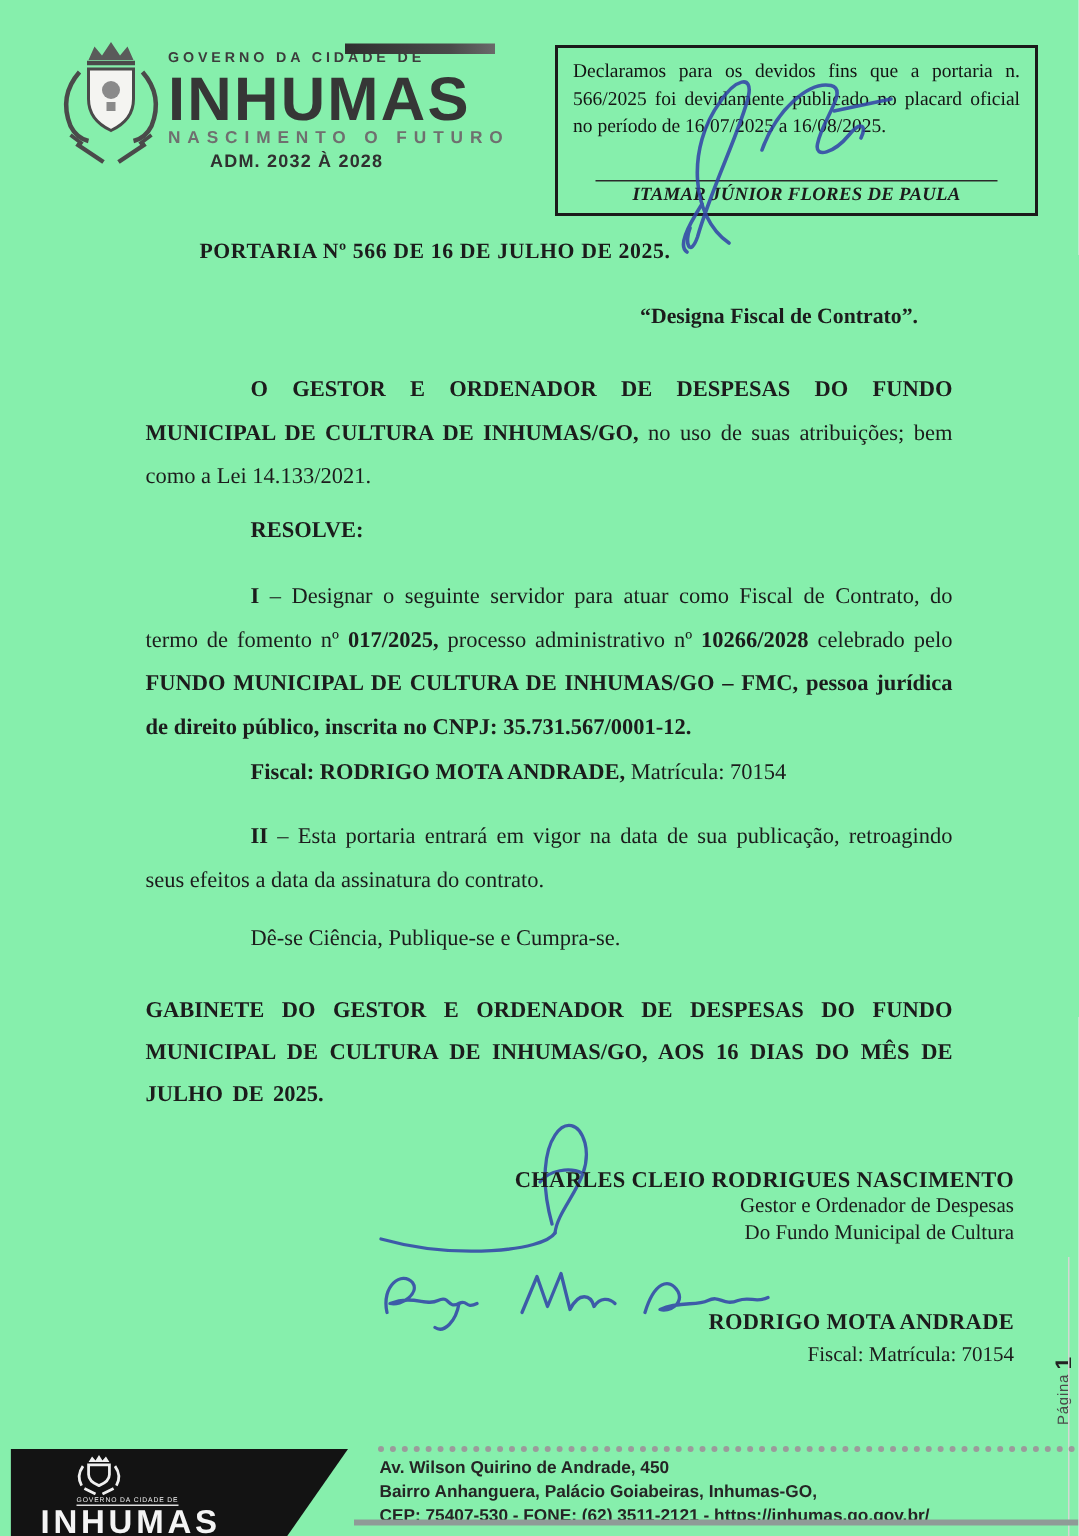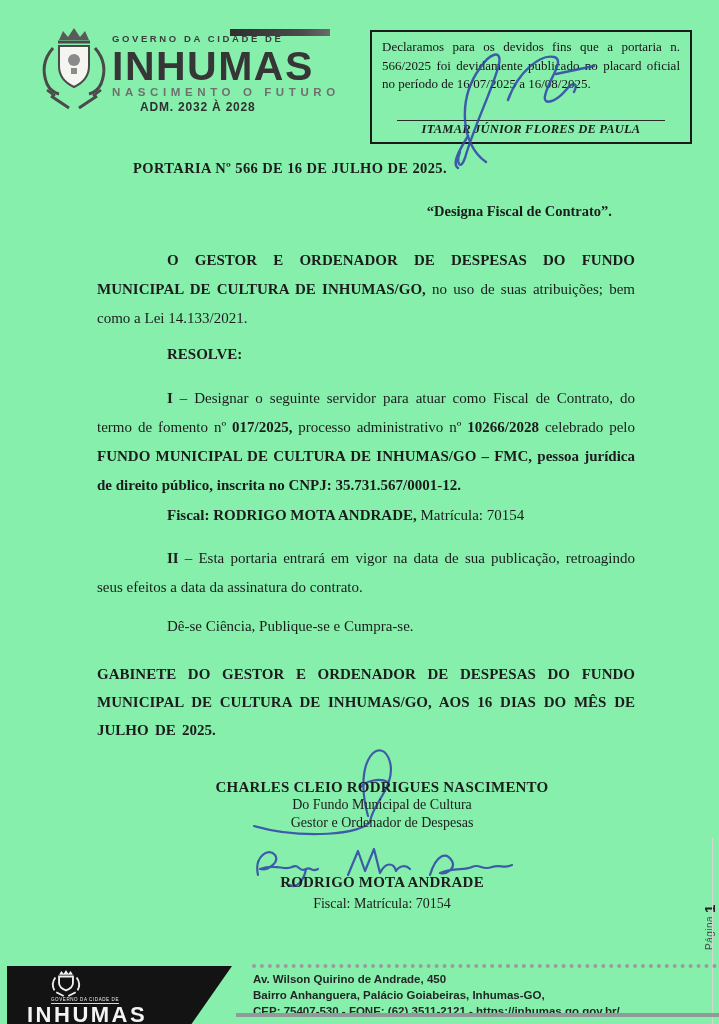--- a/index.html
+++ b/index.html
@@ -35,21 +35,21 @@
   
   .doc-title { left:0; top:160px; width:580px; text-align:center;
                font-size:14.5px; font-weight:bold; letter-spacing:.4px; }
   .doc-subtitle { right:107px; top:203px; font-size:14.5px; font-weight:bold; }
   .body-block { left:97px; width:538px; font-size:15px; line-height:29px; text-align:justify; }
   .ind { text-indent:70px; }
   .b { font-weight:bold; }
   .gab { font-weight:bold; word-spacing:2.5px; line-height:28px; }
 
   
-  .sig-center { left:72px; width:620px; text-align:center; }
+  .sig-center { left:56px; width:620px; text-align:right; }
   .sig-name { font-size:15px; font-weight:bold; letter-spacing:.2px; }
   .sig-role { font-size:14px; line-height:17.5px; }
 
   
   .page-num { right:1px; top:866px; height:84px; display:flex; align-items:center;
               writing-mode:vertical-rl; transform:rotate(180deg);
               font-family:"Liberation Sans", sans-serif; color:#4a4a4a; }
   .page-num .lbl { font-size:10px; letter-spacing:.5px; }
   .page-num .num { font-size:15px; font-weight:bold; color:#222; margin-top:3px; }
 
@@ -140,22 +140,22 @@
 
   <svg class="abs" style="left:240px; top:728px; pointer-events:none;" width="210" height="118" viewBox="0 0 210 118">
     <g class="ink" stroke-width="2.2">
       <path d="M128 88 C 112 30 142 6 150 34 C 156 58 132 76 130 94"></path>
       <path d="M130 94 C 122 106 64 112 14 98"></path>
       <path d="M120 60 C 126 52 140 50 148 54"></path>
     </g>
   </svg>
   <div class="abs sig-center" style="top:779px;">
     <div class="sig-name">CHARLES CLEIO RODRIGUES NASCIMENTO</div>
+    <div class="sig-role">Gestor e Ordenador de Despesas</div>
     <div class="sig-role">Do Fundo Municipal de Cultura</div>
-    <div class="sig-role">Gestor e Ordenador de Despesas</div>
   </div>
 
   <svg class="abs" style="left:248px; top:843px; pointer-events:none;" width="275" height="48" viewBox="0 0 275 48">
     <g class="ink" stroke-width="2.2">
       <path d="M10 32 C 6 14 20 4 27 12 C 32 19 20 28 12 26 C 28 20 36 28 44 24 C 52 20 50 30 58 26 C 64 23 62 30 70 26"></path>
       <path d="M58 26 C 56 38 48 46 42 42"></path>
       <path d="M100 32 L 110 8 L 117 28 L 126 6 L 132 30 C 138 18 146 20 148 28 C 152 22 158 22 162 26"></path>
       <path d="M182 32 C 188 12 198 8 204 18 C 208 26 198 32 192 30 C 206 24 216 28 224 24 C 232 20 234 28 244 24 C 252 21 256 26 264 22"></path>
     </g>
   </svg>

